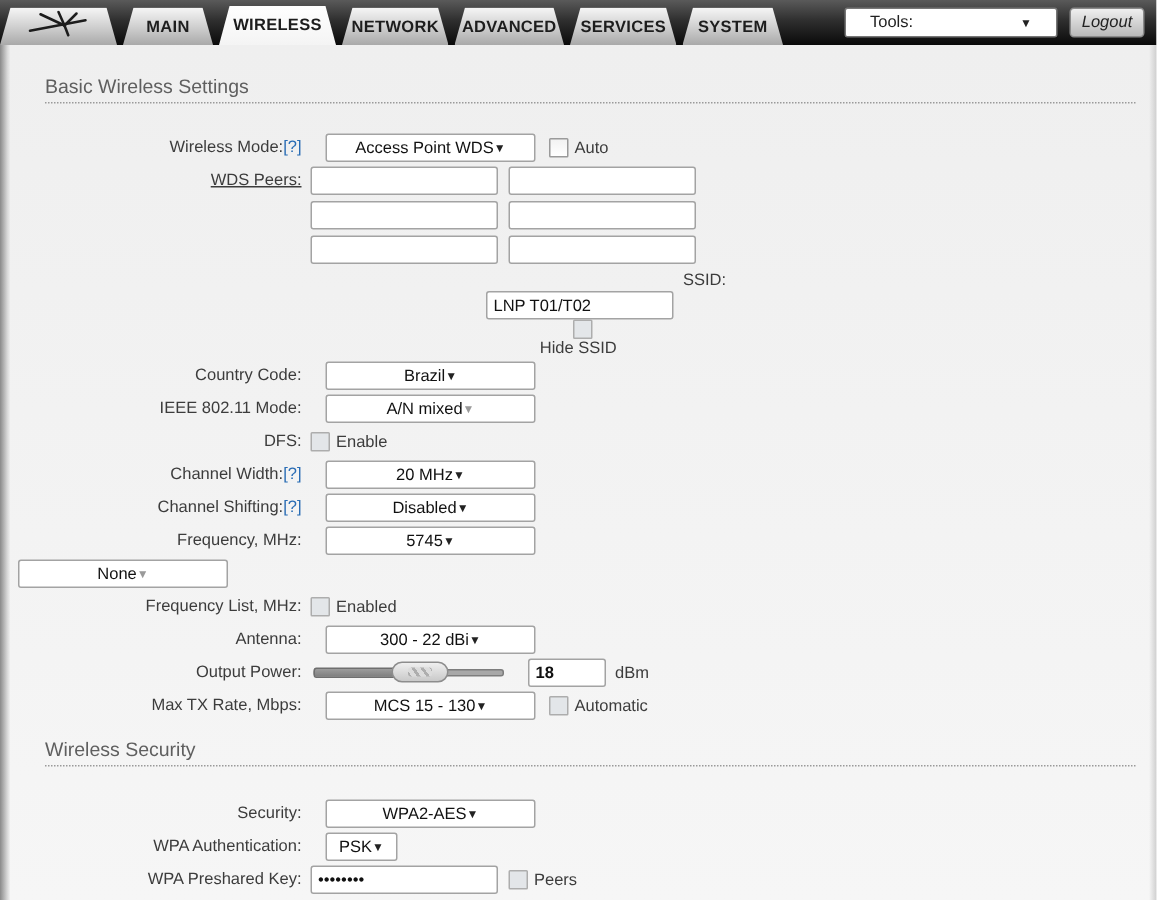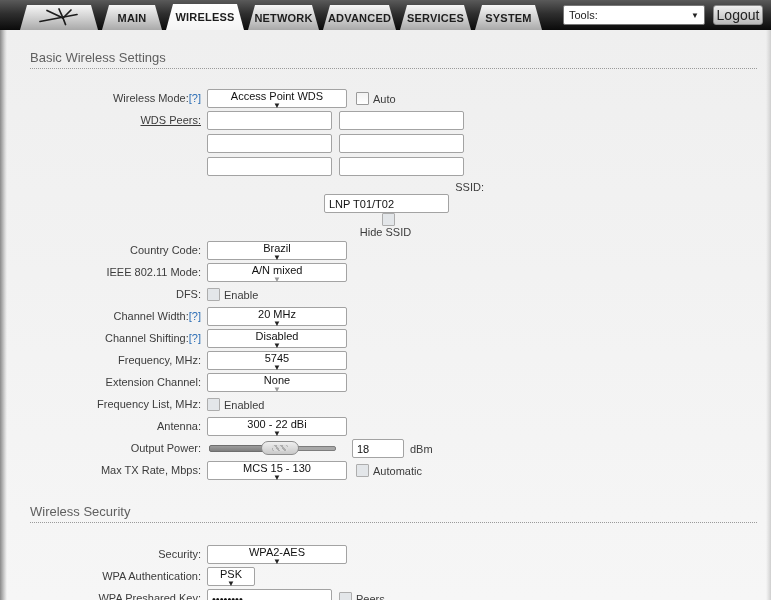--- a/index.html
+++ b/index.html
@@ -8,21 +8,21 @@
     font-family:"Liberation Sans", sans-serif;
     font-size:11px; color:#3c3c3c;
     background:#f3f3f3; overflow:hidden;
   }
   
   .topbar {
     height:30px; width:100%;
     background:linear-gradient(180deg,#5a5a5a 0%,#2f2f2f 45%,#0a0a0a 100%);
     display:flex; align-items:flex-end; position:relative;
   }
-  .tabs { display:flex; align-items:flex-end; gap:4px; padding-left:20px;margin-top:12px; }
+  .tabs { display:flex; align-items:flex-end; gap:4px; padding-left:0;margin-top:12px; }
   .tab {
     height:25px; display:flex; align-items:center; justify-content:center;
     font-weight:bold; font-size:11px; color:#1d1d1d; cursor:pointer;
     background:linear-gradient(180deg,#f6f6f6 0%,#cdcdcd 55%,#a9a9a9 100%);
     clip-path:polygon(7px 0, calc(100% - 7px) 0, 100% 100%, 0 100%);
     letter-spacing:0.2px;
   }
   .tab.logo-tab { width:78px; }
   .tab.active {
     background:linear-gradient(180deg,#ffffff 0%,#f4f4f4 100%);
@@ -31,28 +31,28 @@
   .t-main{width:60px}.t-wireless{width:78px}.t-network{width:71px}
   .t-advanced{width:73px}.t-services{width:71px}.t-system{width:67px}
   .topbar-right {
     position:absolute; right:8px; top:5px;
     display:flex; align-items:center; gap:8px;
   }
   .tools-select {
     width:142px; height:20px; background:#fff;
     border:1px solid #777; border-radius:2px;
     display:flex; align-items:center; justify-content:space-between;
-    padding:0 5px; cursor:pointer; color:#222;
+    padding:0 16px; cursor:pointer; color:#222;
   }
   .logout-btn {
     width:50px; height:20px;
     background:linear-gradient(180deg,#efefef,#b9b9b9);
     border:1px solid #8a8a8a; border-radius:3px;
-    font-size:14px; color:#222; cursor:pointer;
-    display:flex; align-items:center; justify-content:center;
+    font-size:11px; color:#222; cursor:pointer;
+    display:flex; align-items:center; justify-content:center;font-style:italic;
   }
   
   .content {
     position:relative; height:570px;
     background:linear-gradient(180deg,#efefef 0%,#f6f6f6 100%);
     padding-top:5px;
   }
   .edge-left {
     position:absolute; left:0; top:0; bottom:0; width:7px;
     background:linear-gradient(90deg,#8a8a8a,#d8d8d8 70%,rgba(216,216,216,0));
@@ -73,33 +73,33 @@
   .row { display:flex; align-items:center; margin-bottom:3px; min-height:19px; }
   .lbl {
     width:205px; text-align:right; padding-right:4px;
     color:#3c3c3c; flex:none; line-height:13px;
   }
   .help { color:#2a6db5; cursor:pointer; }
   
   .sel {
     width:140px; height:19px; background:#fff;
     border:1px solid #a3a3a3; border-radius:2px;
-    display:flex; align-items:center; justify-content:space-between;
-    padding:0 4px; margin-left:2px; cursor:pointer; color:#111;flex-direction:column;
+    display:flex; align-items:center; justify-content:center;
+    padding:0 4px; margin-left:12px; cursor:pointer; color:#111;
   }
   .sel .arrow { font-size:8px; color:#222; line-height:1; }
   .sel.disabled .arrow { color:#9a9a9a; }
   .sel.narrow { width:48px; }
   .txt {
     width:125px; height:19px; background:#fff;
     border:1px solid #a3a3a3; border-radius:2px;
     margin-left:2px; padding:0 4px; font-size:11px;
     font-family:"Liberation Sans", sans-serif; color:#111;
   }
-  .txt.small { width:52px; }
+  .txt.small { width:52px;font-weight:bold; }
   .cb {
     width:13px; height:13px; flex:none;
     border:1px solid #9a9a9a; border-radius:1px;
     background:linear-gradient(180deg,#f2f2f2,#ffffff);
     margin:0 4px 0 9px; cursor:pointer;
   }
   .cb.dis { background:#e3e6e9; border-color:#adadad; }
   .cb-lbl { color:#3c3c3c; }
   .wds-grid { display:flex; flex-direction:column; gap:4px; }
   .wds-row { display:flex; gap:5px; }
@@ -118,21 +118,21 @@
     position:absolute; top:0; left:52px; width:38px; height:14px;
     background:linear-gradient(180deg,#efefef,#c9c9c9);
     border:1px solid #8d8d8d; border-radius:7px; cursor:grab;
   }
   .slider .handle::after {
     content:""; position:absolute; left:10px; right:10px; top:3px; bottom:3px;
     background:repeating-linear-gradient(55deg,#aeaeae 0 2px,#dcdcdc 2px 5px);
     border-radius:2px;
   }
   .sec2 .form { margin-top:22px; }
-  .gap-sec { margin-top:24px; }
+  .gap-sec { margin-top:12px; }
 </style>
 </head>
 <body>
 
 <div class="topbar">
   <div class="tabs">
     <div class="tab logo-tab">
       <span>
         <svg width="46" height="18" viewBox="0 0 46 18" fill="none">
           <g stroke="#1c1c1c" stroke-width="1.7" stroke-linecap="round">
@@ -244,21 +244,20 @@
 
     <div class="row">
       <div class="lbl">Frequency, MHz:</div>
       <div class="sel">
         <span>5745</span>
         <span class="arrow">▼</span>
       </div>
     </div>
 
     <div class="row">
-      <div class="lbl">Extension Channel:</div>
       <div class="sel disabled">
         <span>None</span>
         <span class="arrow">▼</span>
       </div>
     </div>
 
     <div class="row">
       <div class="lbl">Frequency List, MHz:</div>
       <span class="cb dis" style="margin-left:2px;"></span>
       <span class="cb-lbl">Enabled</span>

